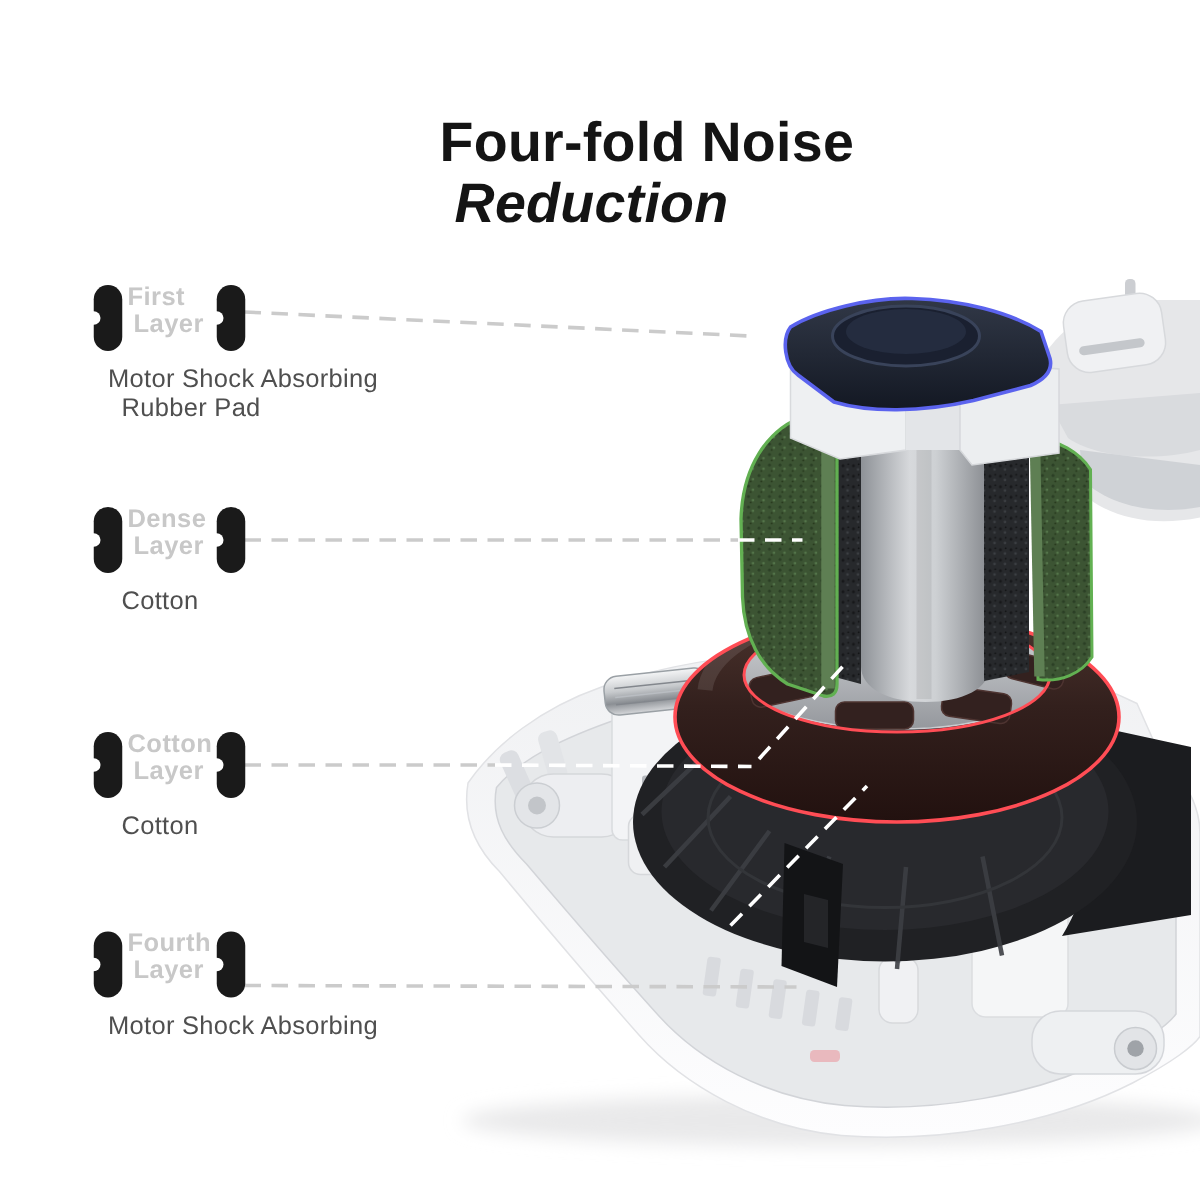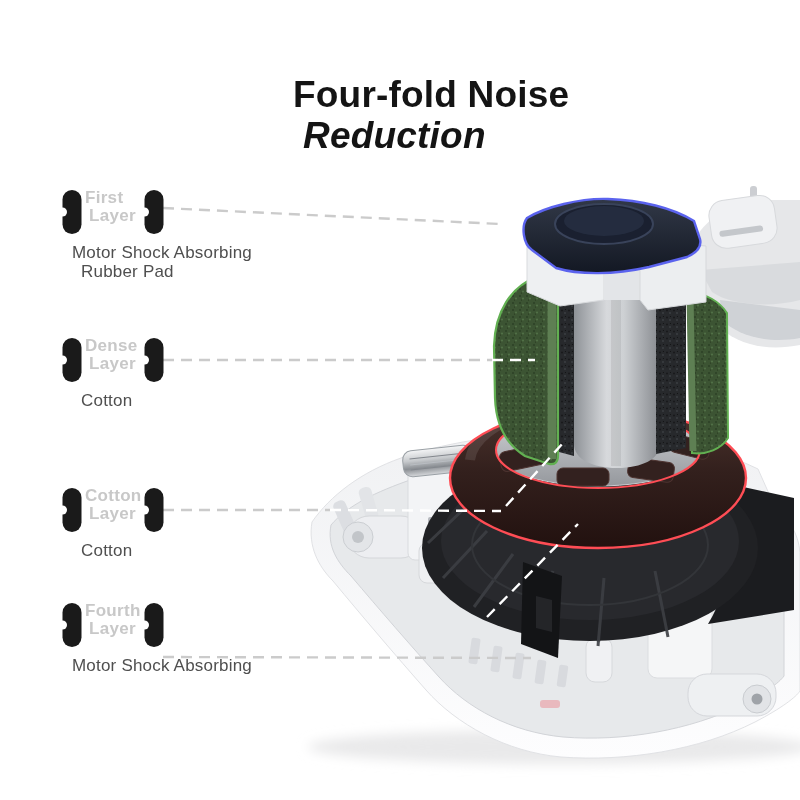--- a/index.html
+++ b/index.html
@@ -7,21 +7,21 @@
         font-family:"Liberation Sans","DejaVu Sans",sans-serif;}
   .illustration{position:absolute;left:0;top:0;width:800px;height:800px;z-index:1;}
 
   
   .title{position:absolute;left:293px;top:74px;z-index:3;color:var(--title-text,#141414);
          font-weight:bold;font-size:37px;line-height:41px;letter-spacing:0.2px;white-space:nowrap;}
   .title .t2{padding-left:10px;font-style:italic;}
 
   
   .layer{position:absolute;left:62px;z-index:3;width:330px;}
-  .g1{top:189px}.g2{top:337px}.g3{top:487px}.g4{top:602px}
+  .g1{top:189px}.g2{top:337px}.g3{top:487px}.g4{top:620px}
   .badge{display:flex;align-items:flex-start;height:46px;}
   .pill-icon{width:20px;height:46px;flex:0 0 20px;position:relative;z-index:2;}
   .pill-icon svg{display:block;width:20px;height:46px;}
   .pill{fill:var(--badge-pill,#1a1a1a);}
   .badge-text{width:62px;margin:0 -3px;text-align:left;padding-left:6px;
               font-weight:bold;font-size:17px;line-height:18px;color:var(--badge-text,#c8c8c8);
               position:relative;z-index:1;letter-spacing:0.3px;}
   .badge-text span{display:block;}
   .badge-text .bl2{padding-left:4px;}
   .label{margin:9px 0 0 10px;font-weight:normal;font-size:17px;line-height:18.5px;

